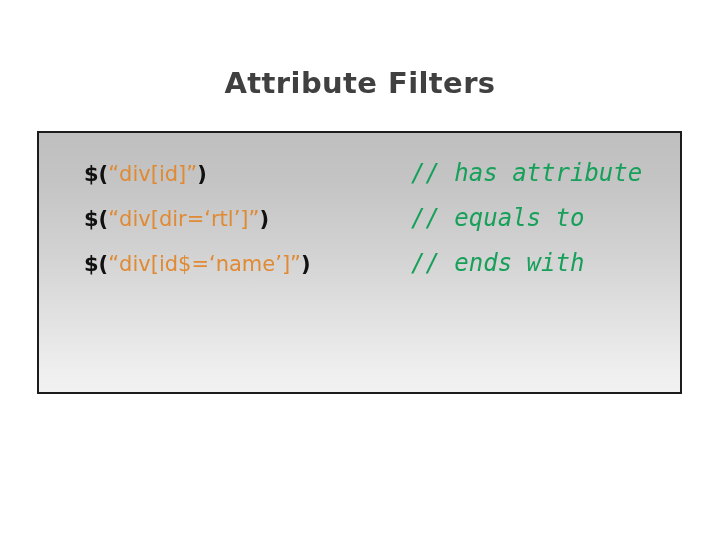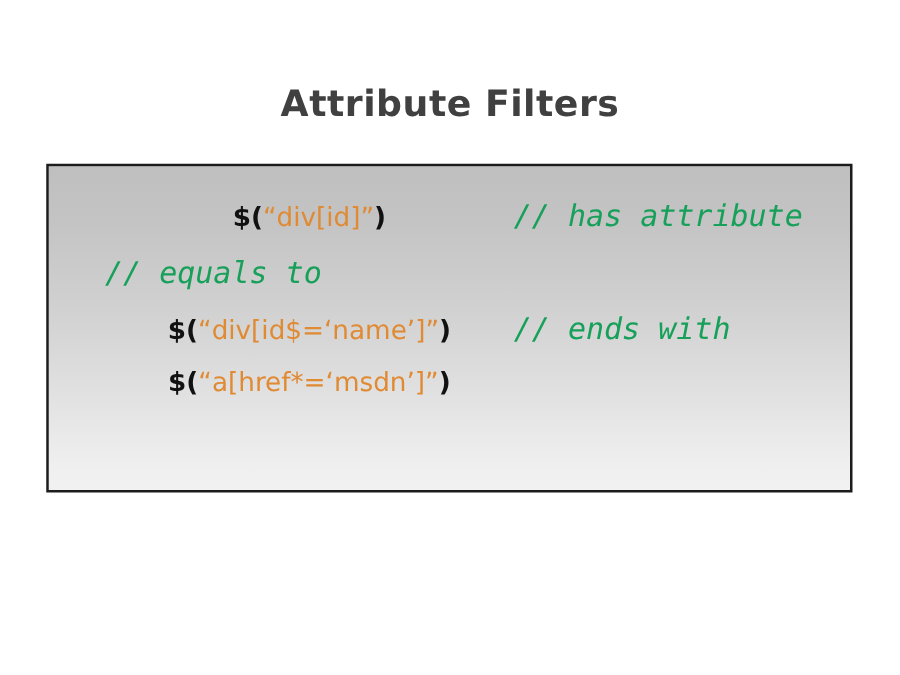--- a/index.html
+++ b/index.html
@@ -39,21 +39,20 @@
     position: absolute;
     left: 37px;
     top: 131px;
     width: 645px;
     height: 263px;
     box-sizing: border-box;
     border: 2px solid #1c1c1c;
     background: linear-gradient(to bottom, #bfbfbf 0%, #c4c4c4 18%, #d2d2d2 46%, #e2e2e2 72%, #efefef 92%, #f1f1f1 100%);
     padding: 28px 0 0 0;
     overflow: hidden;
-    text-align: center;
   }
 
   .code-row {
     display: flex;
     align-items: baseline;
     height: 45px;
     padding-left: 45px;
   }
 
   .code-expr {
@@ -93,27 +92,27 @@
   <div class="slide-title">Attribute Filters</div>
 
   <div class="code-panel">
 
     <div class="code-row">
       <div class="code-expr"><span class="tok-punct">$(</span><span class="tok-string">“div[id]”</span><span class="tok-punct">)</span></div>
       <div class="code-comment">// has attribute</div>
     </div>
 
     <div class="code-row">
+      <div class="code-expr"><span class="tok-punct">$(</span><span class="tok-string">“div[dir=‘rtl’]”</span><span class="tok-punct">)</span></div>
       <div class="code-comment">// equals to</div>
     </div>
 
 
     <div class="code-row">
       <div class="code-expr"><span class="tok-punct">$(</span><span class="tok-string">“div[id$=‘name’]”</span><span class="tok-punct">)</span></div>
       <div class="code-comment">// ends with</div>
     </div>
 
     <div class="code-row">
-      <div class="code-expr"><span class="tok-punct">$(</span><span class="tok-string">“a[href*=‘msdn’]”</span><span class="tok-punct">)</span></div>
     </div>
 
   </div>
 </div>
 
 </body></html>

